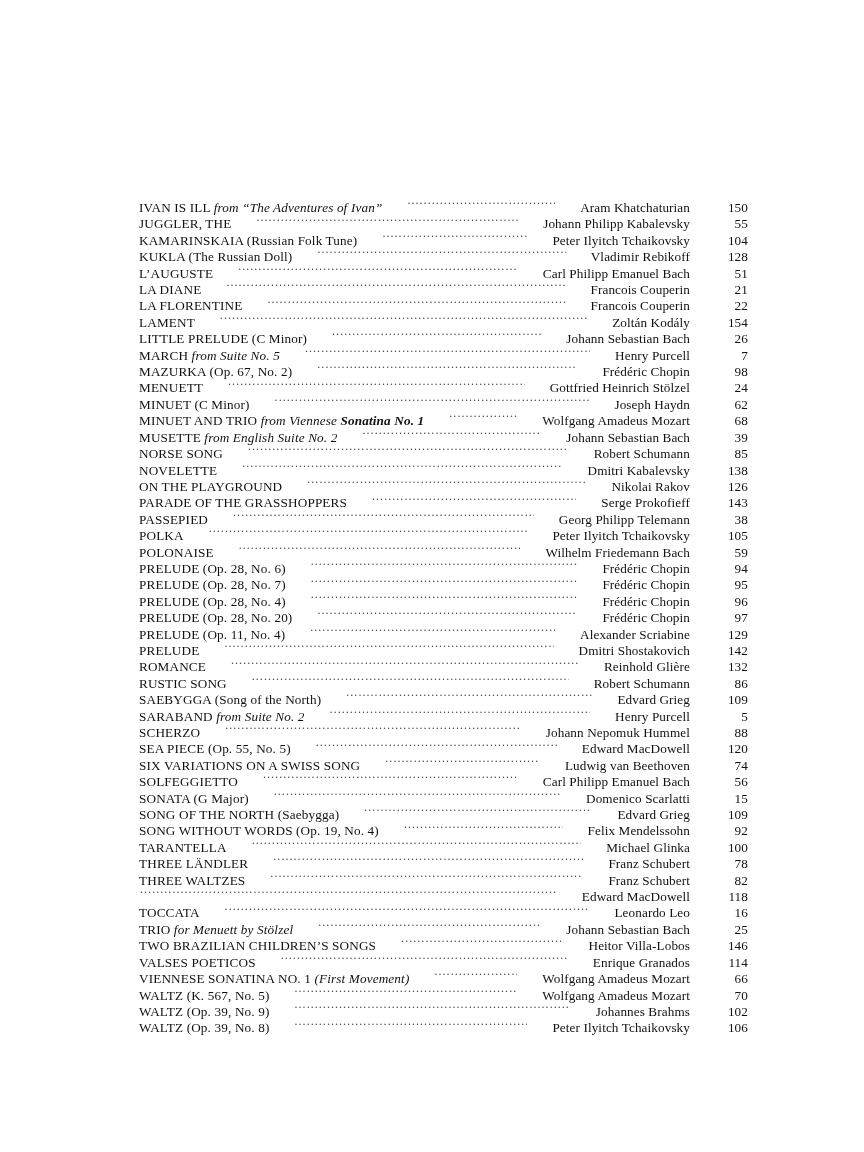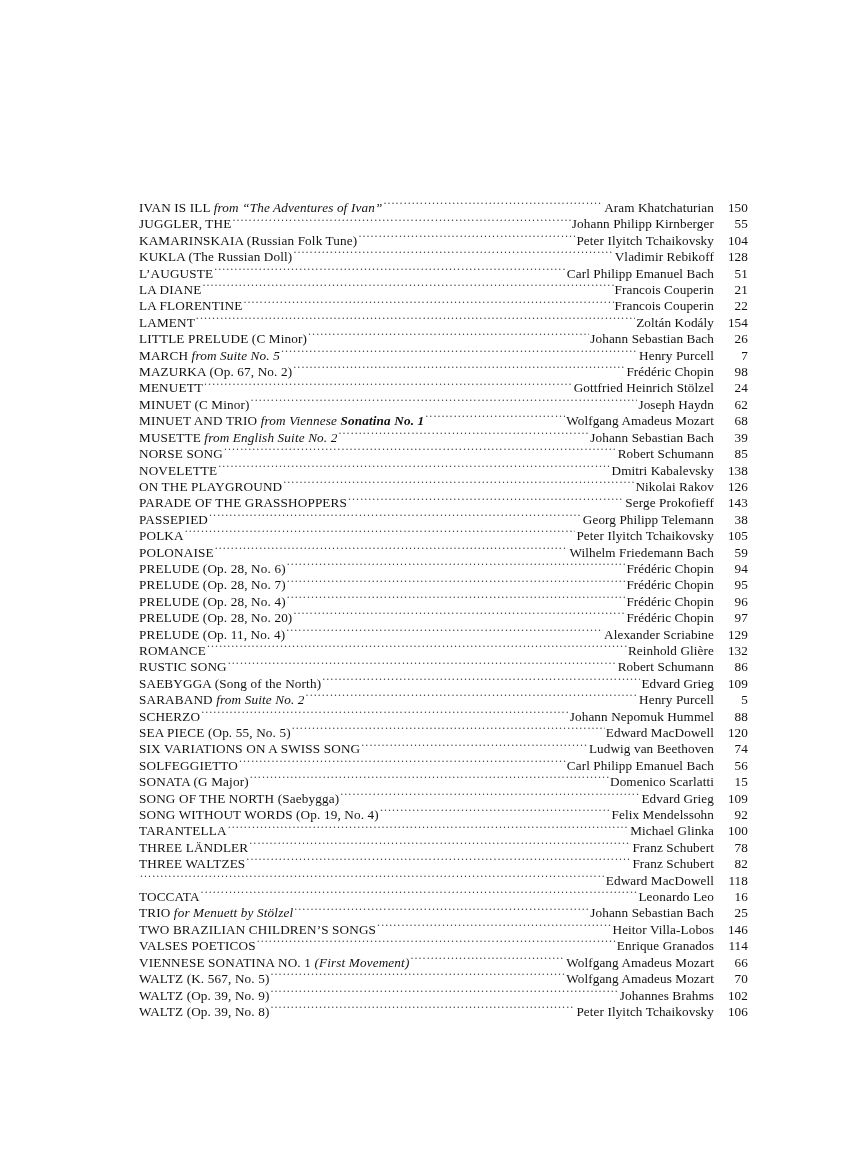--- a/index.html
+++ b/index.html
@@ -22,20 +22,21 @@
     width: 609px;
   }
   .index-row {
     display: flex;
     align-items: baseline;
     width: 100%;
     height: 16.42px;
     font-size: 13.2px;
     line-height: 16.42px;
     white-space: nowrap;
+    gap: 24px;
   }
   .title-cell {
     flex: 0 0 auto;
     letter-spacing: 0.15px;
   }
   .leader {
     flex: 1 1 auto;
     min-width: 8px;
     overflow: hidden;
     margin: 0 1px;
@@ -73,21 +74,21 @@
 <div id="index-page">
     <div class="index-row">
       <span class="title-cell"><span>IVAN IS ILL </span><span class="it">from “The Adventures of Ivan”</span></span>
       <span class="leader"></span>
       <span class="composer-cell">Aram  Khatchaturian</span>
       <span class="page-cell">150</span>
     </div>
     <div class="index-row">
       <span class="title-cell"><span>JUGGLER,  THE</span></span>
       <span class="leader"></span>
-      <span class="composer-cell">Johann Philipp Kirnberger</span>
+      <span class="composer-cell">Johann Philipp Kabalevsky</span>
       <span class="page-cell">55</span>
     </div>
     <div class="index-row">
       <span class="title-cell"><span>KAMARINSKAIA  (Russian Folk Tune)</span></span>
       <span class="leader"></span>
       <span class="composer-cell">Peter Ilyitch Tchaikovsky</span>
       <span class="page-cell">104</span>
     </div>
     <div class="index-row">
       <span class="title-cell"><span>KUKLA  (The Russian Doll)</span></span>
@@ -225,20 +226,26 @@
       <span class="title-cell"><span>PRELUDE  (Op. 28, No. 20)</span></span>
       <span class="leader"></span>
       <span class="composer-cell">Frédéric  Chopin</span>
       <span class="page-cell">97</span>
     </div>
     <div class="index-row">
       <span class="title-cell"><span>PRELUDE  (Op. 11, No. 4)</span></span>
       <span class="leader"></span>
       <span class="composer-cell">Alexander  Scriabine</span>
       <span class="page-cell">129</span>
+    </div>
+    <div class="index-row">
+      <span class="title-cell"><span>PRELUDE</span></span>
+      <span class="leader"></span>
+      <span class="composer-cell">Dmitri  Shostakovich</span>
+      <span class="page-cell">142</span>
     </div>
     <div class="index-row">
       <span class="title-cell"><span>ROMANCE</span></span>
       <span class="leader"></span>
       <span class="composer-cell">Reinhold   Glière</span>
       <span class="page-cell">132</span>
     </div>
     <div class="index-row">
       <span class="title-cell"><span>RUSTIC SONG</span></span>
       <span class="leader"></span>

